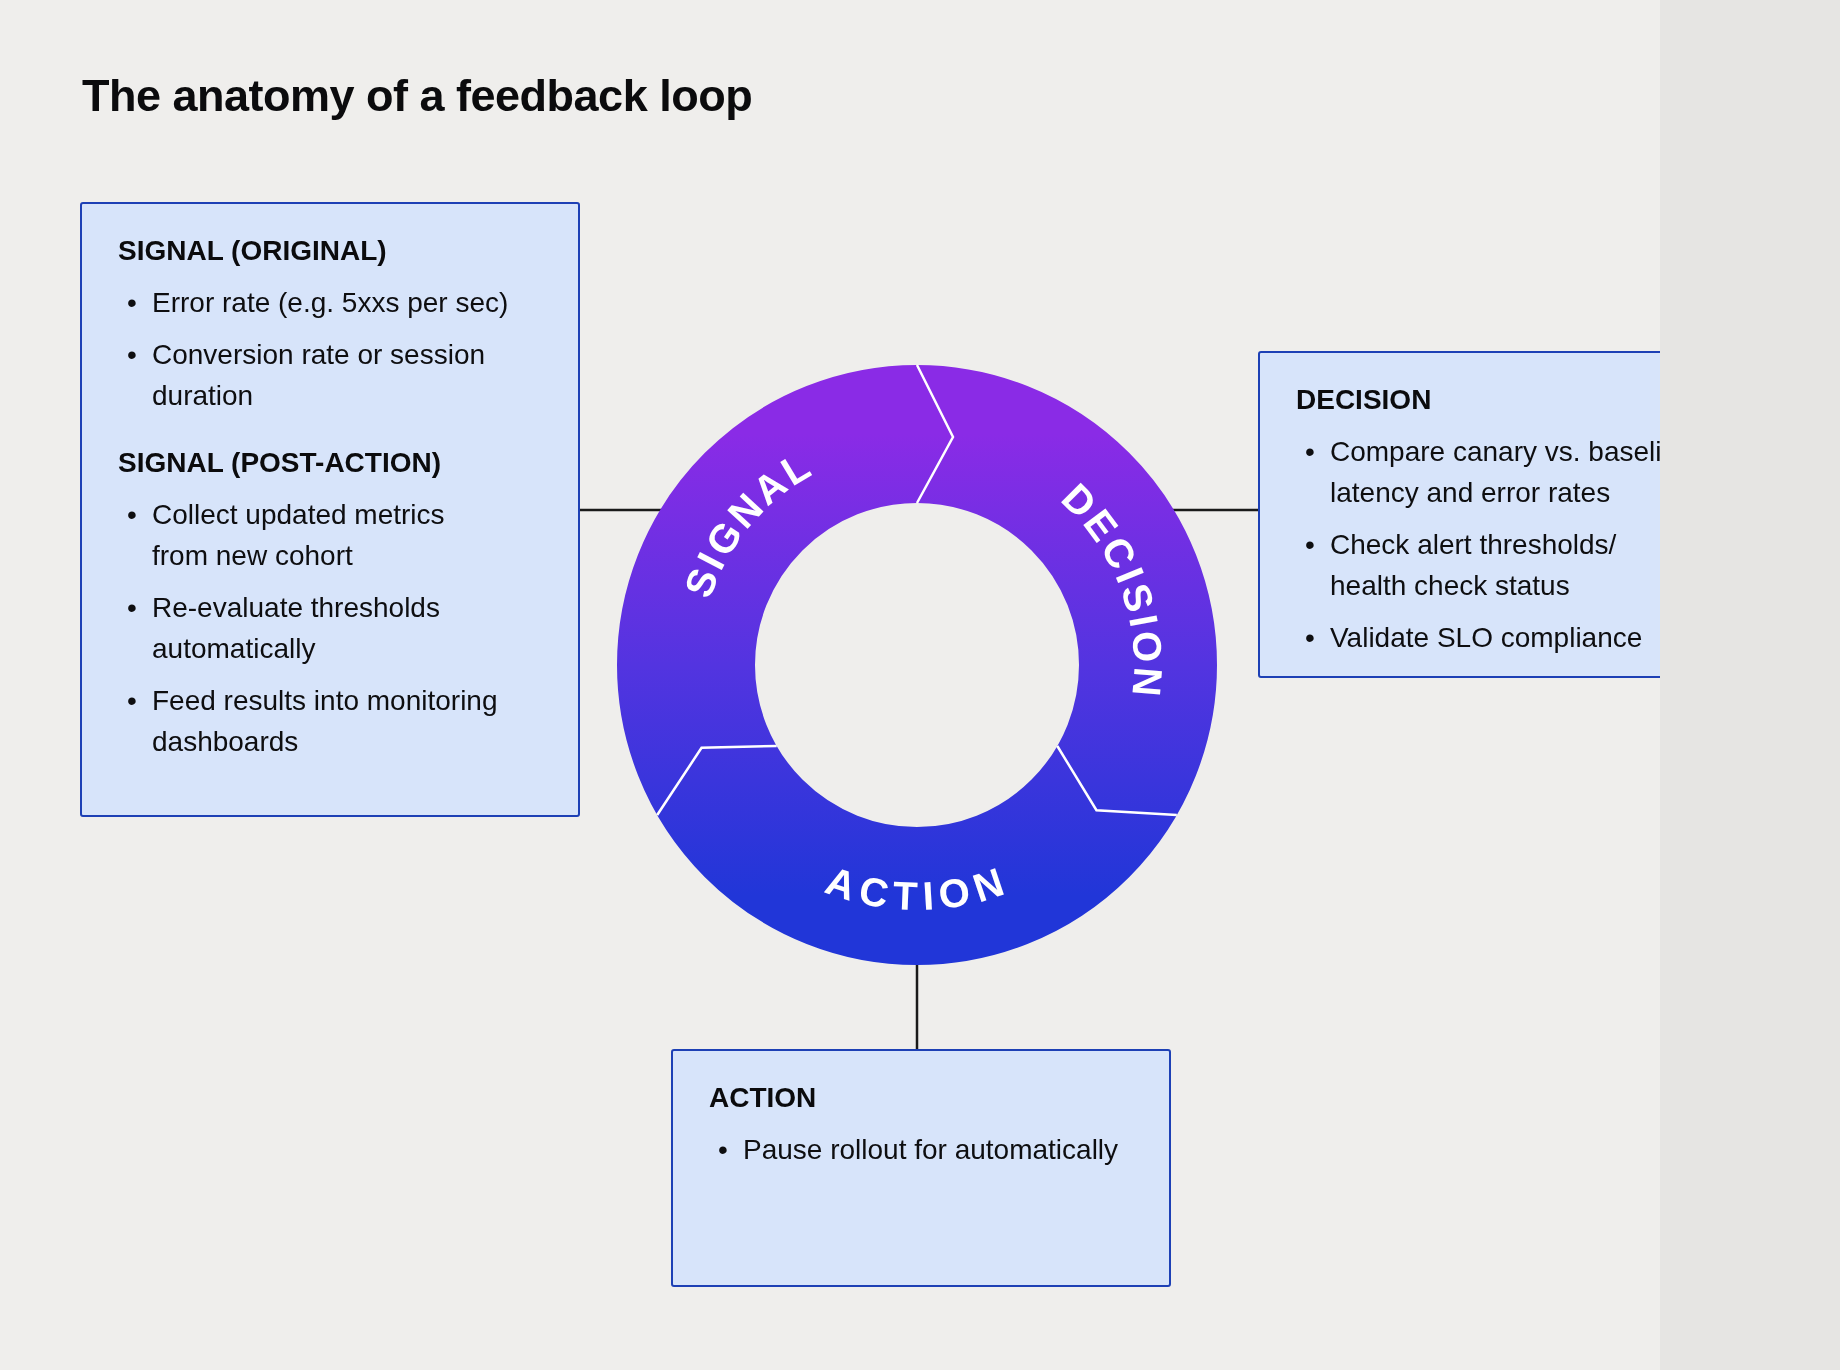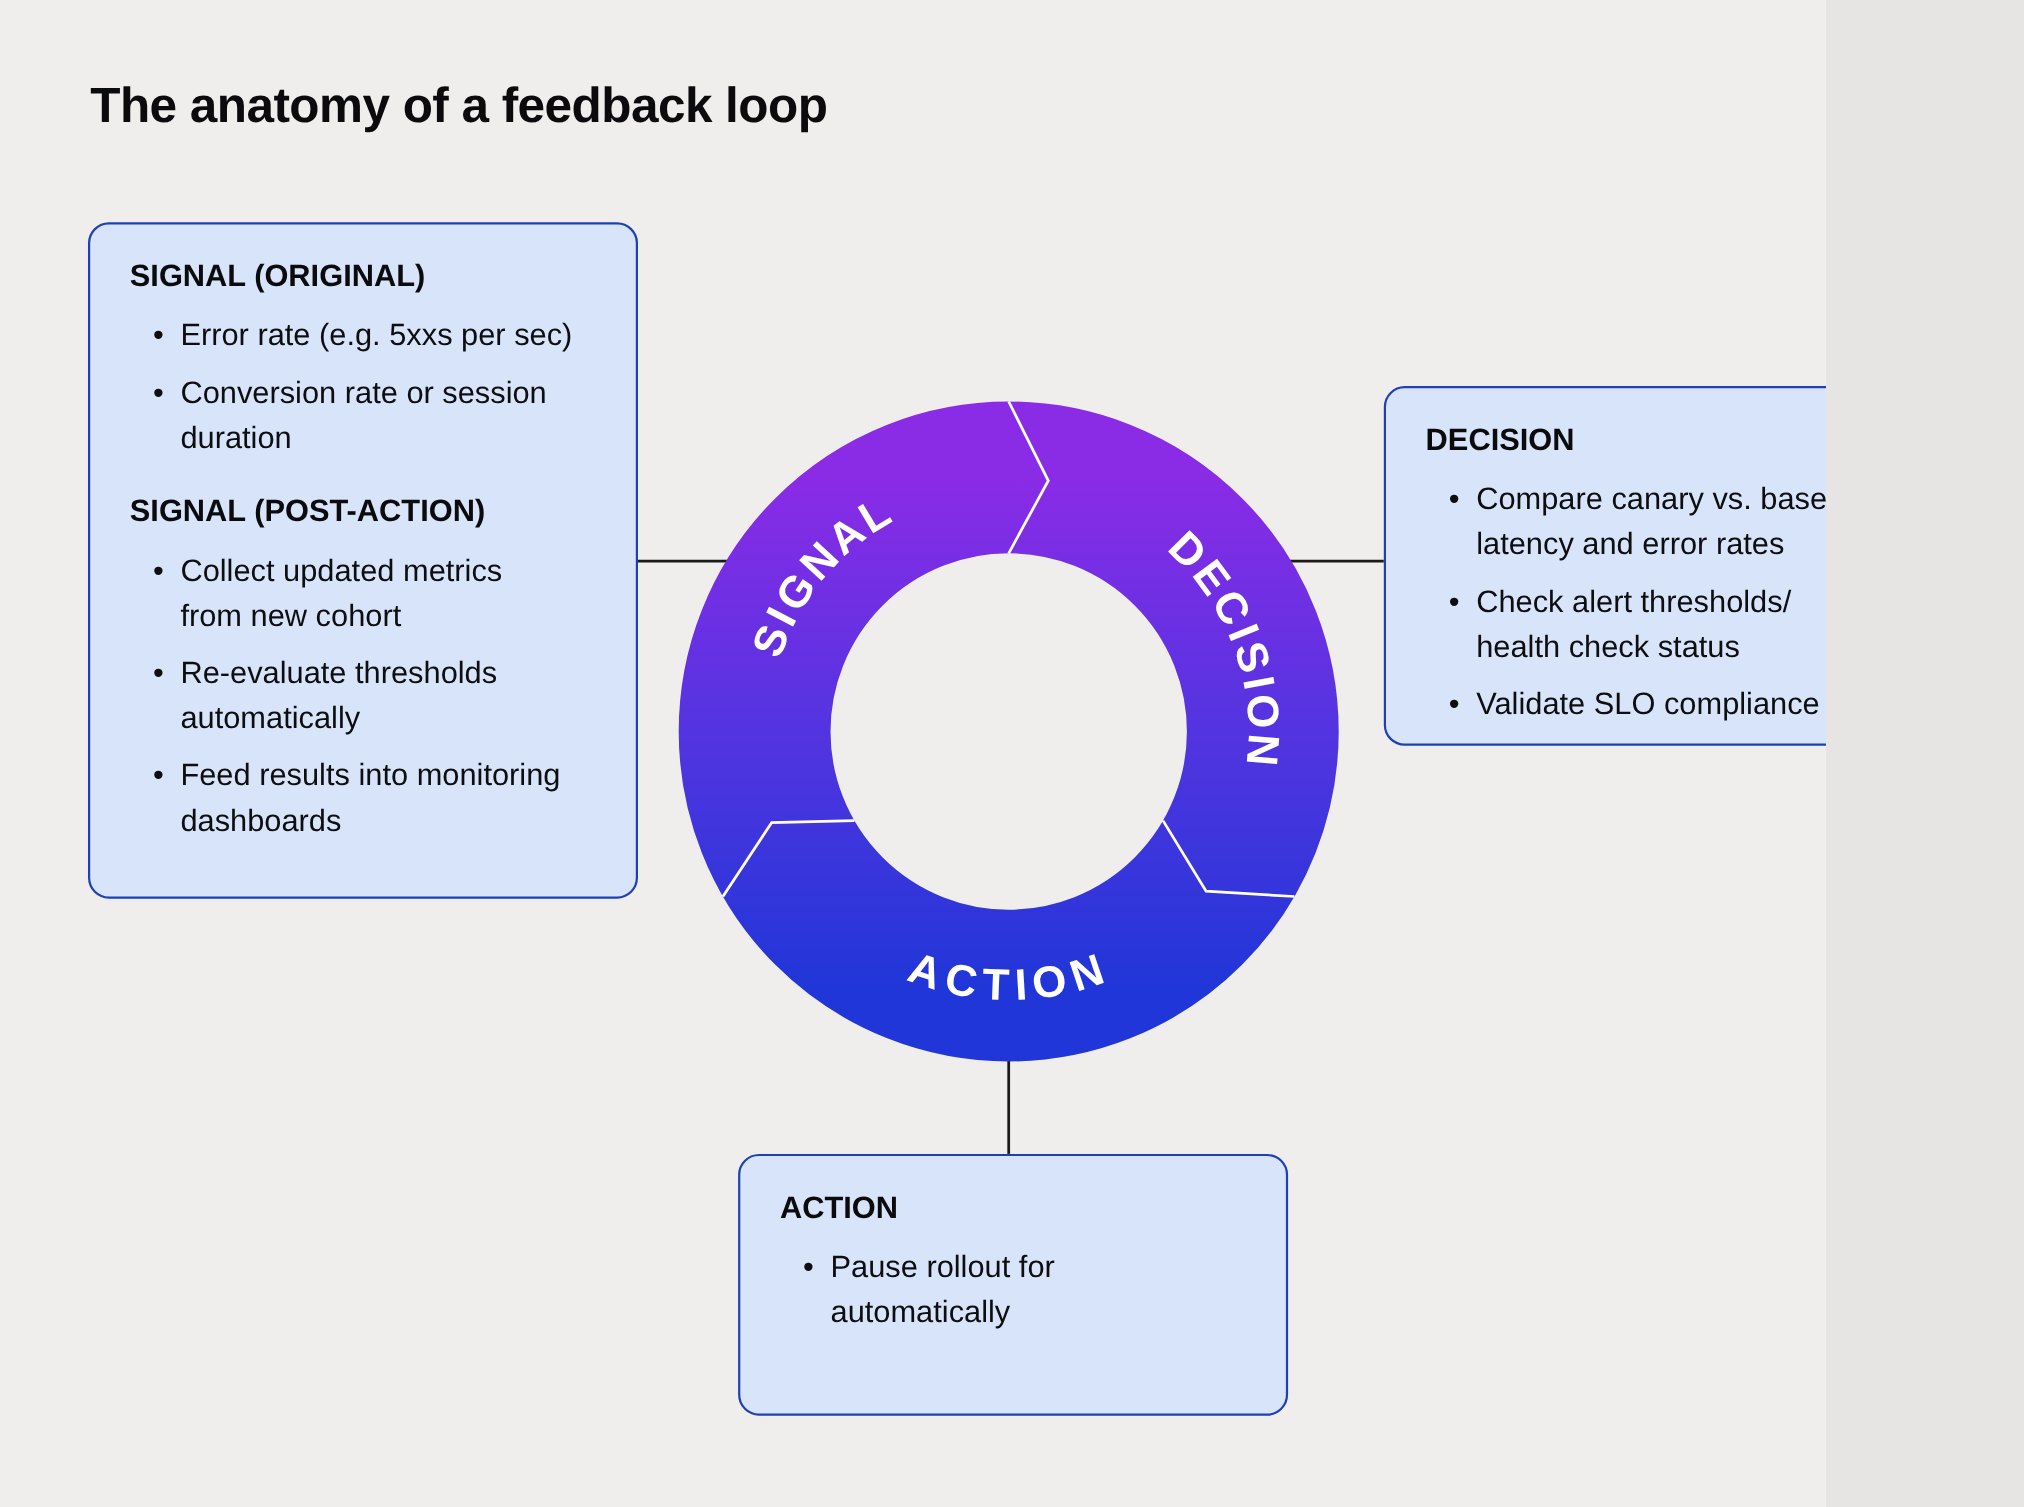--- a/index.html
+++ b/index.html
@@ -14,33 +14,33 @@
   .page-title{
     position:absolute;left:82px;top:70px;
     font-size:45px;font-weight:800;letter-spacing:-0.5px;
     color:#0b0b0d;margin:0;
   }
   .info-box{
     position:absolute;
     box-sizing:border-box;
     background:#d7e4fa;
     border:2.5px solid #1d40b5;
-    border-radius:19px;
+    border-radius:3px;
     padding:30px 36px;
   }
   .box-signal{left:80px;top:202px;width:500px;height:615px;}
   .box-decision{left:1258px;top:351px;width:502px;height:327px;}
   .box-action{left:671px;top:1049px;width:500px;height:238px;}
   .info-box h3{
     margin:0 0 14px 0;
     font-size:28px;line-height:34px;font-weight:800;
     color:#0b0b0d;letter-spacing:0;
   }
   .section-2{margin-top:30px;}
-  .info-box ul{list-style:none;margin:16px;padding:0;}
+  .info-box ul{list-style:none;margin:4px;padding:0;}
   .info-box li{
     position:relative;
     padding-left:30px;
     margin:0 0 11px 0;
     font-size:28px;line-height:41px;font-weight:400;
     white-space:pre-line;
   }
   .info-box li::before{
     content:"\2022";
     position:absolute;left:5px;top:0;

